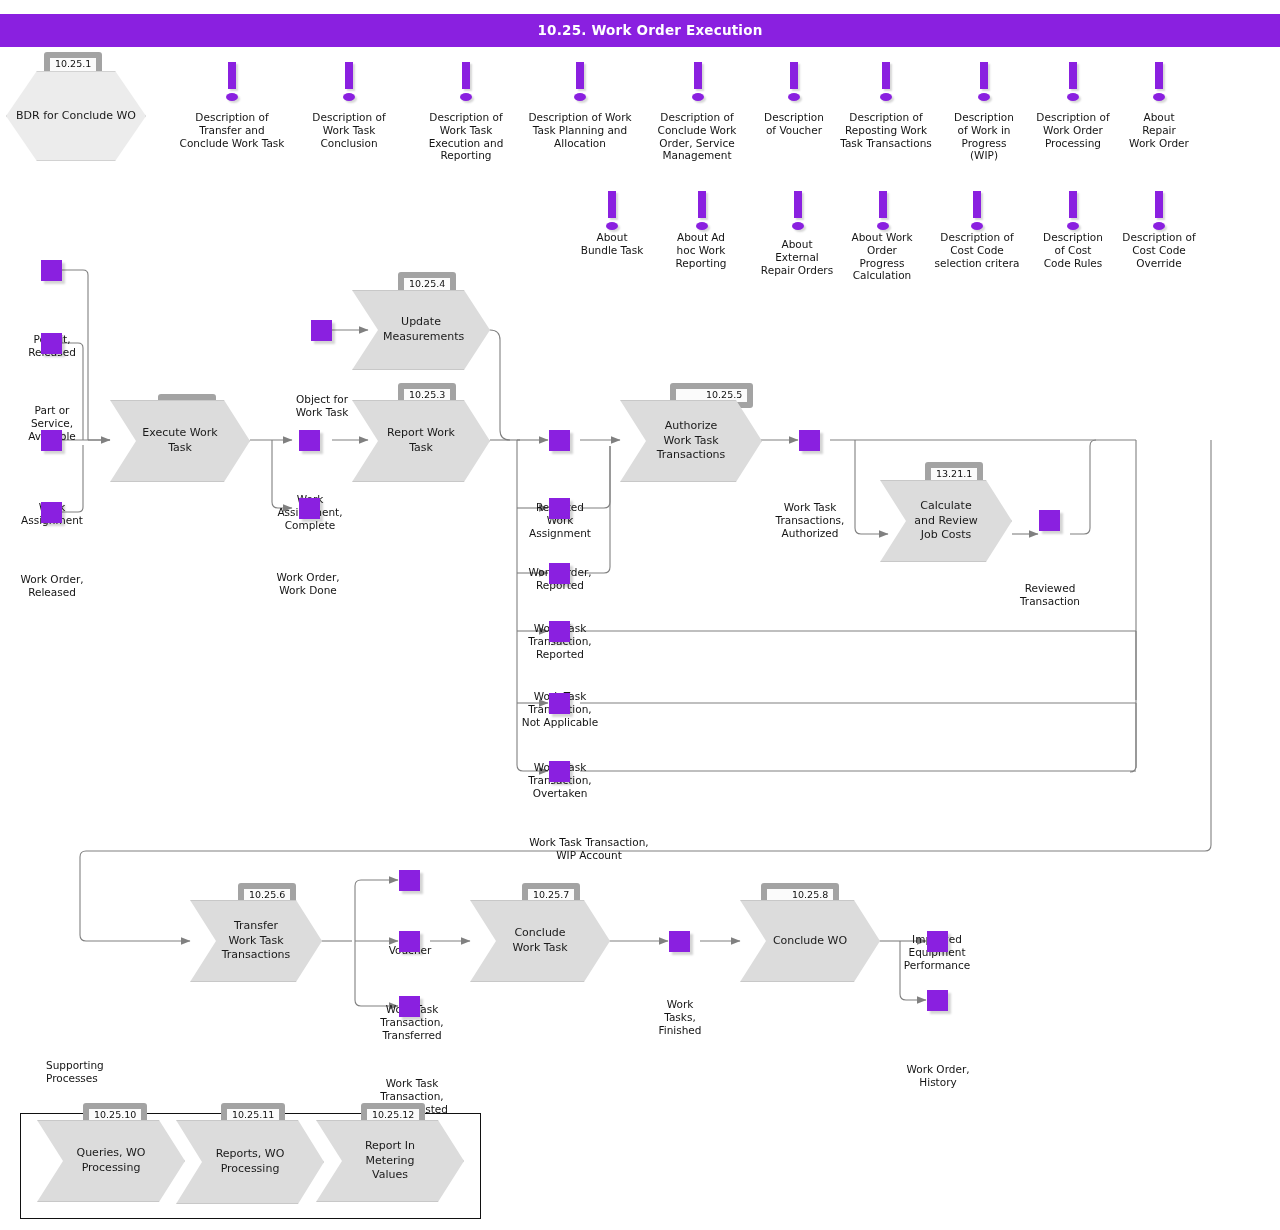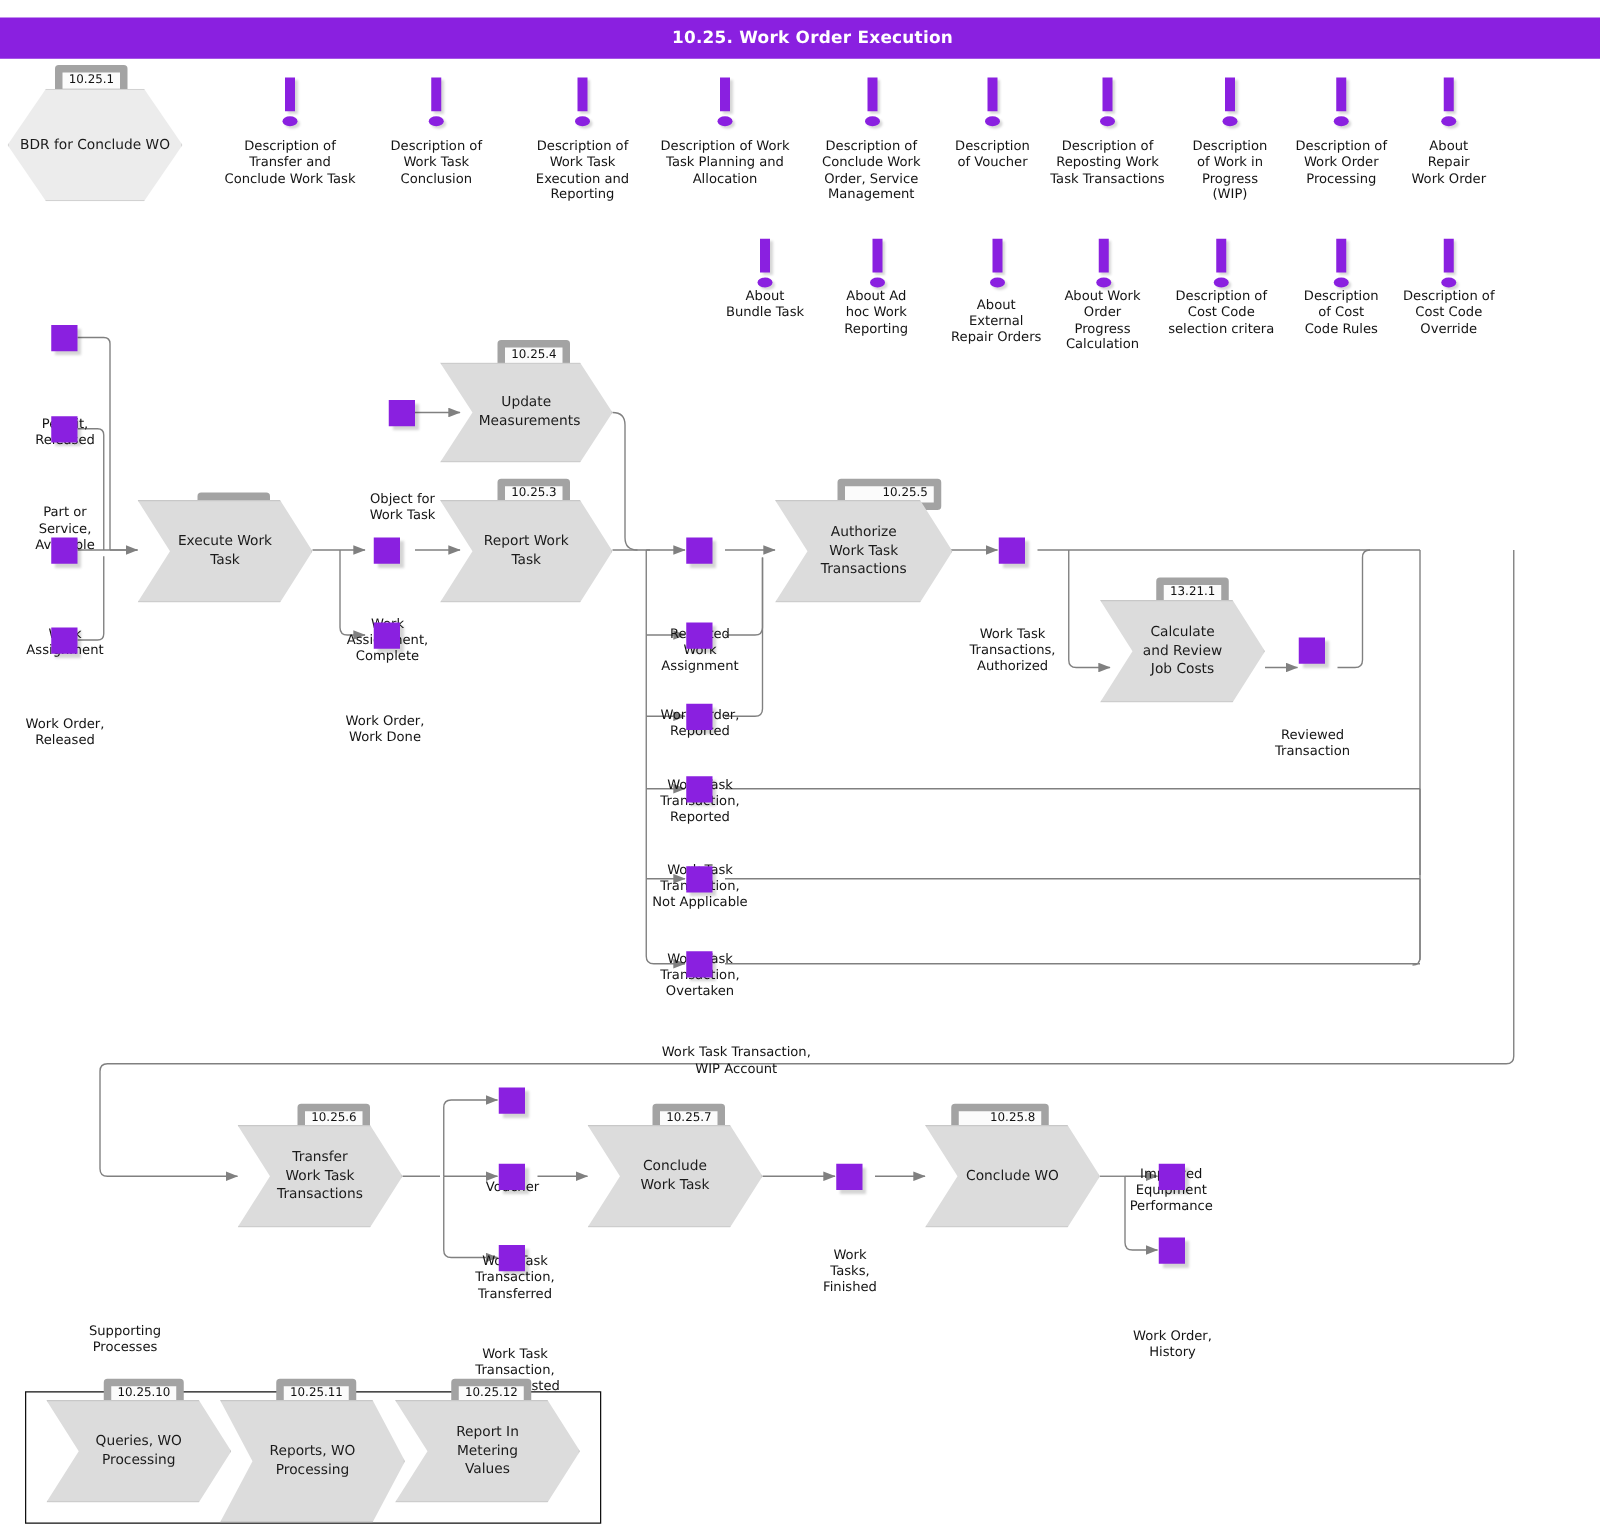--- a/index.html
+++ b/index.html
@@ -148,21 +148,21 @@
     position: absolute;
     left: 20px; top: 1113px;
     width: 461px; height: 106px;
     border: 1.5px solid #111111;
     background: #ffffff;
   }
   #support-caption {
     position: absolute;
     left: 46px; top: 1059px;
     width: 108px;
-    text-align: center;
+    text-align: left;
     font-size: 10.5px;
     color: #141414;
     line-height: 1.22;
     white-space: pre-line;
   }
 </style>
 </head>
 <body>
 
 <div id="canvas">
@@ -531,21 +531,21 @@
 Processes</div>
   <div id="support-box"></div>
 
   <div class="tag" style="left:83px; top:1103px;">10.25.10</div>
   <div class="proc" style="left:37px; top:1120px; width:148px; height:82px;">
     <span class="ptext">Queries, WO
 Processing</span>
   </div>
 
   <div class="tag" style="left:221px; top:1103px;">10.25.11</div>
-  <div class="proc" style="left:176px; top:1120px; width:148px; height:98px;">
+  <div class="proc" style="left:176px; top:1120px; width:148px; height:84px;">
     <span class="ptext">Reports, WO
 Processing</span>
   </div>
 
   <div class="tag" style="left:361px; top:1103px;">10.25.12</div>
   <div class="proc" style="left:316px; top:1120px; width:148px; height:82px;">
     <span class="ptext">Report In
 Metering
 Values</span>
   </div>

